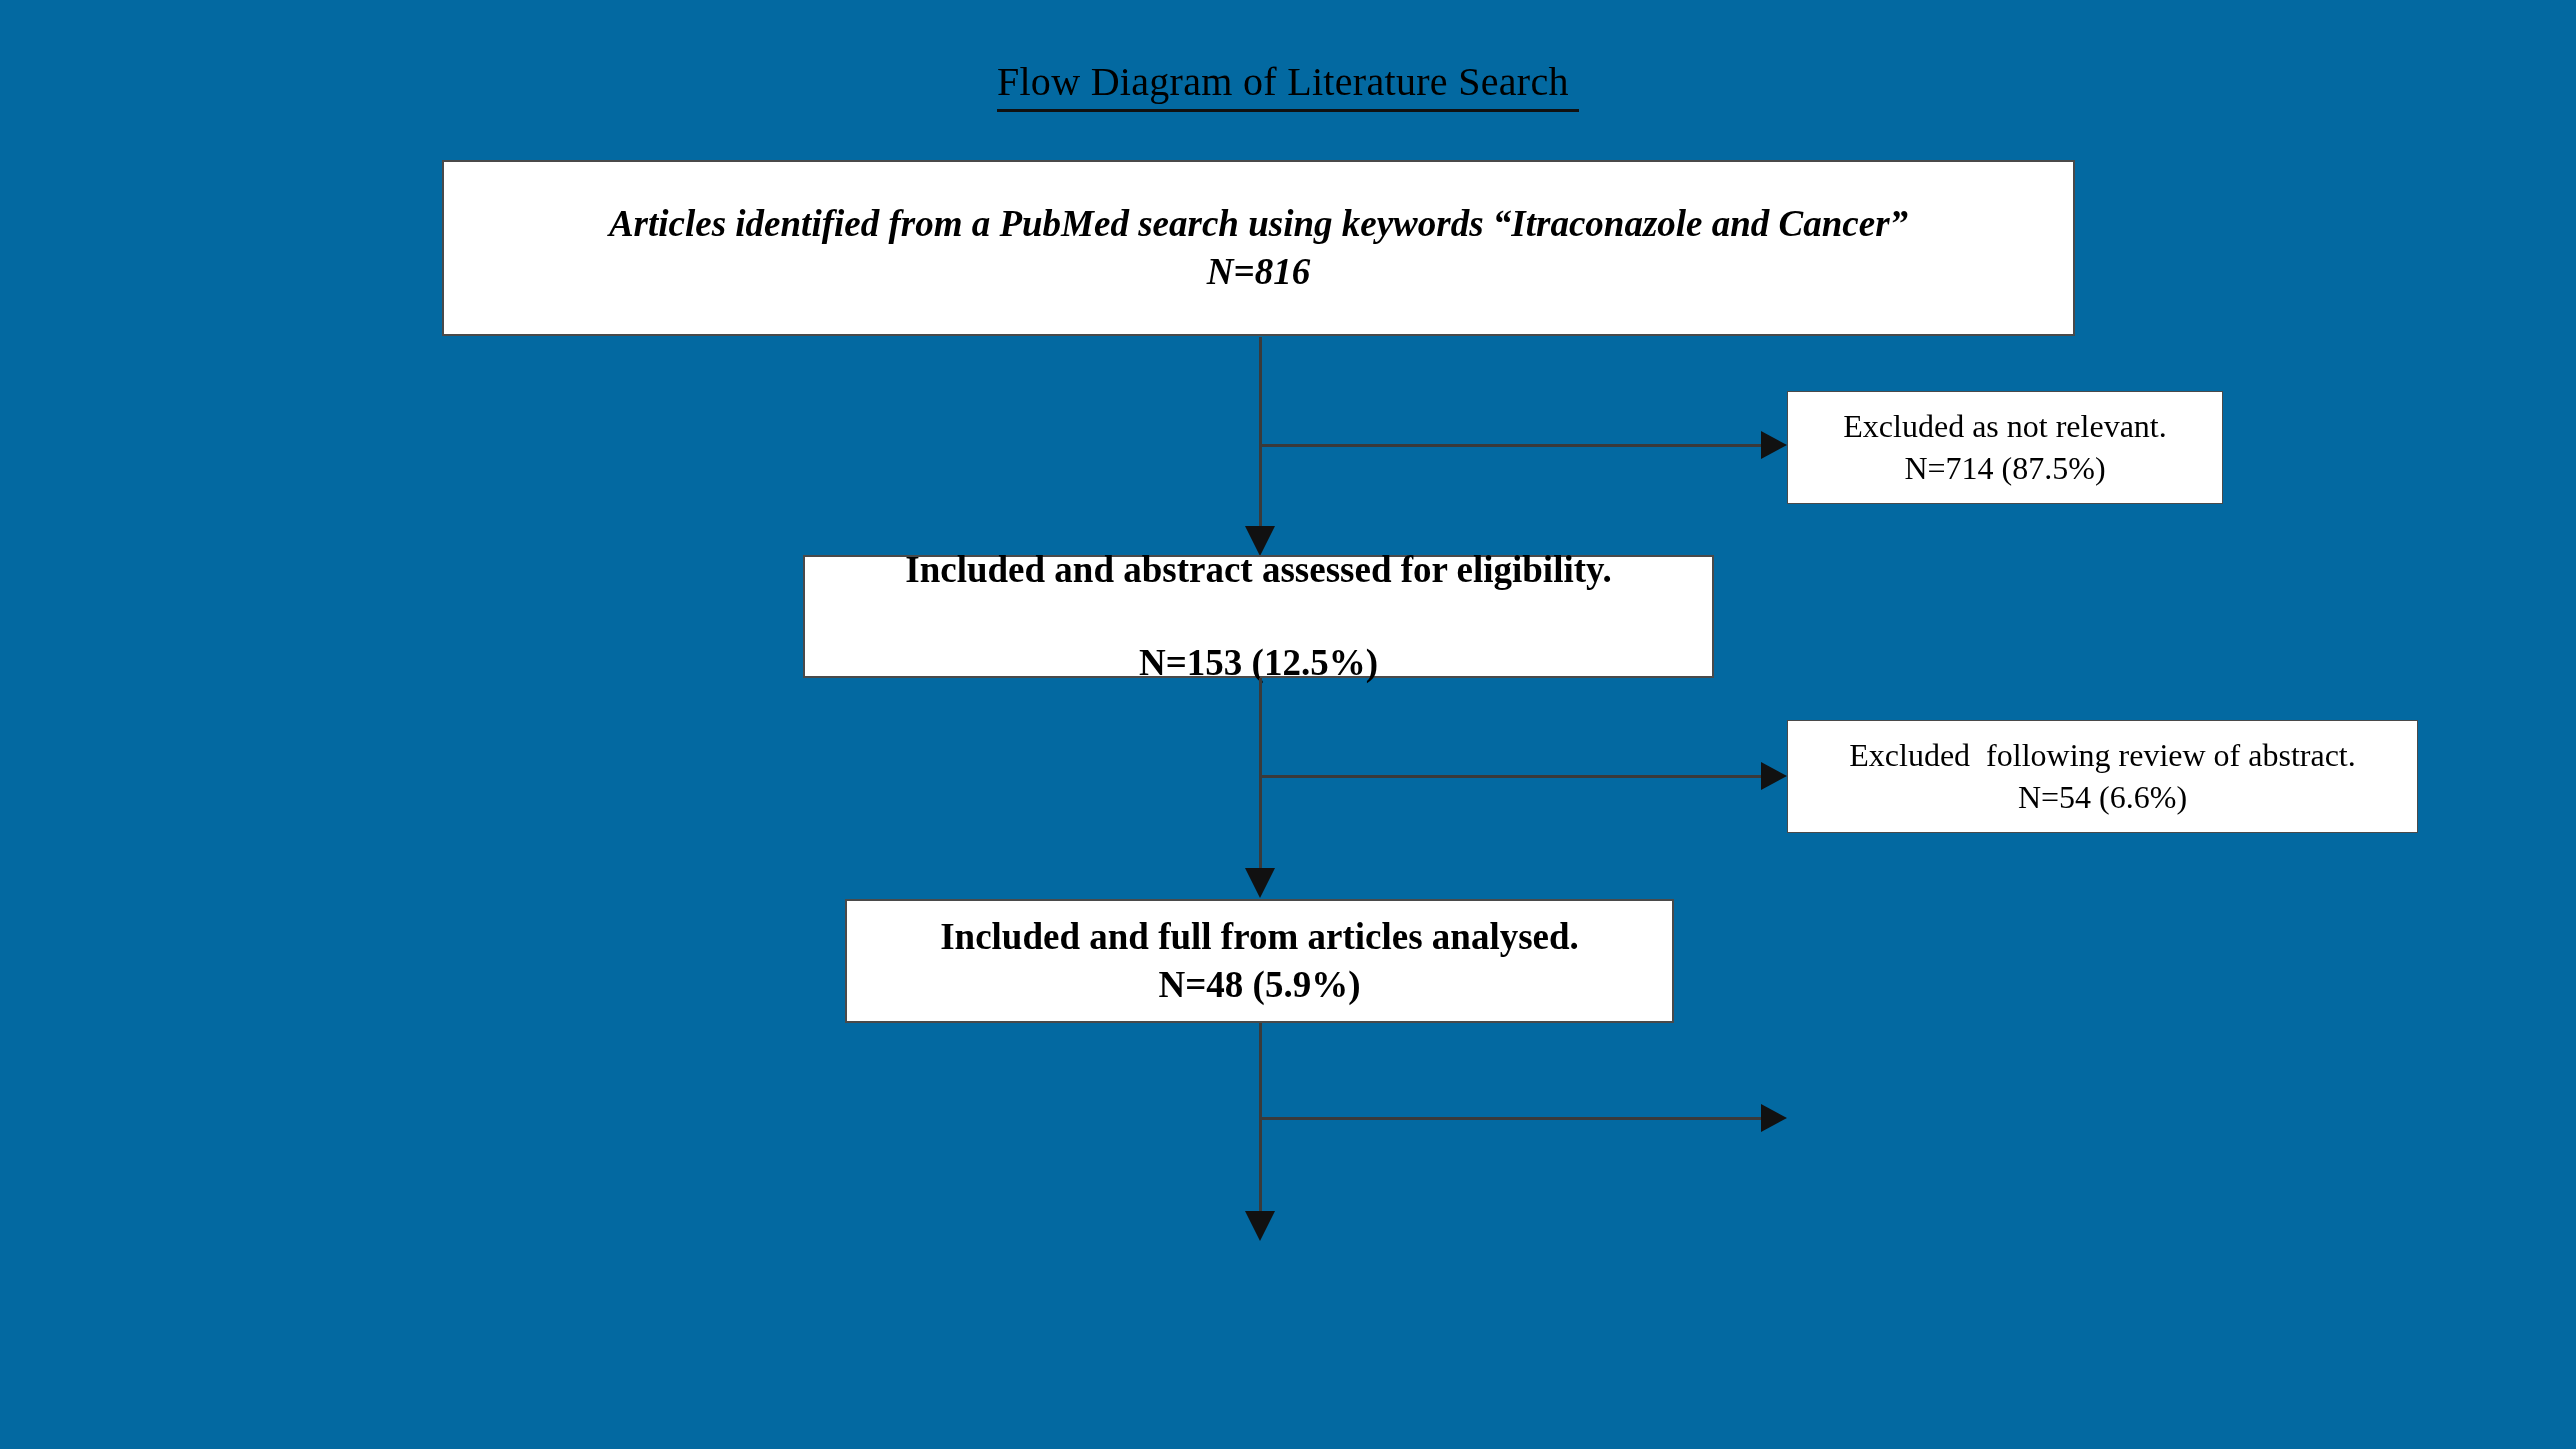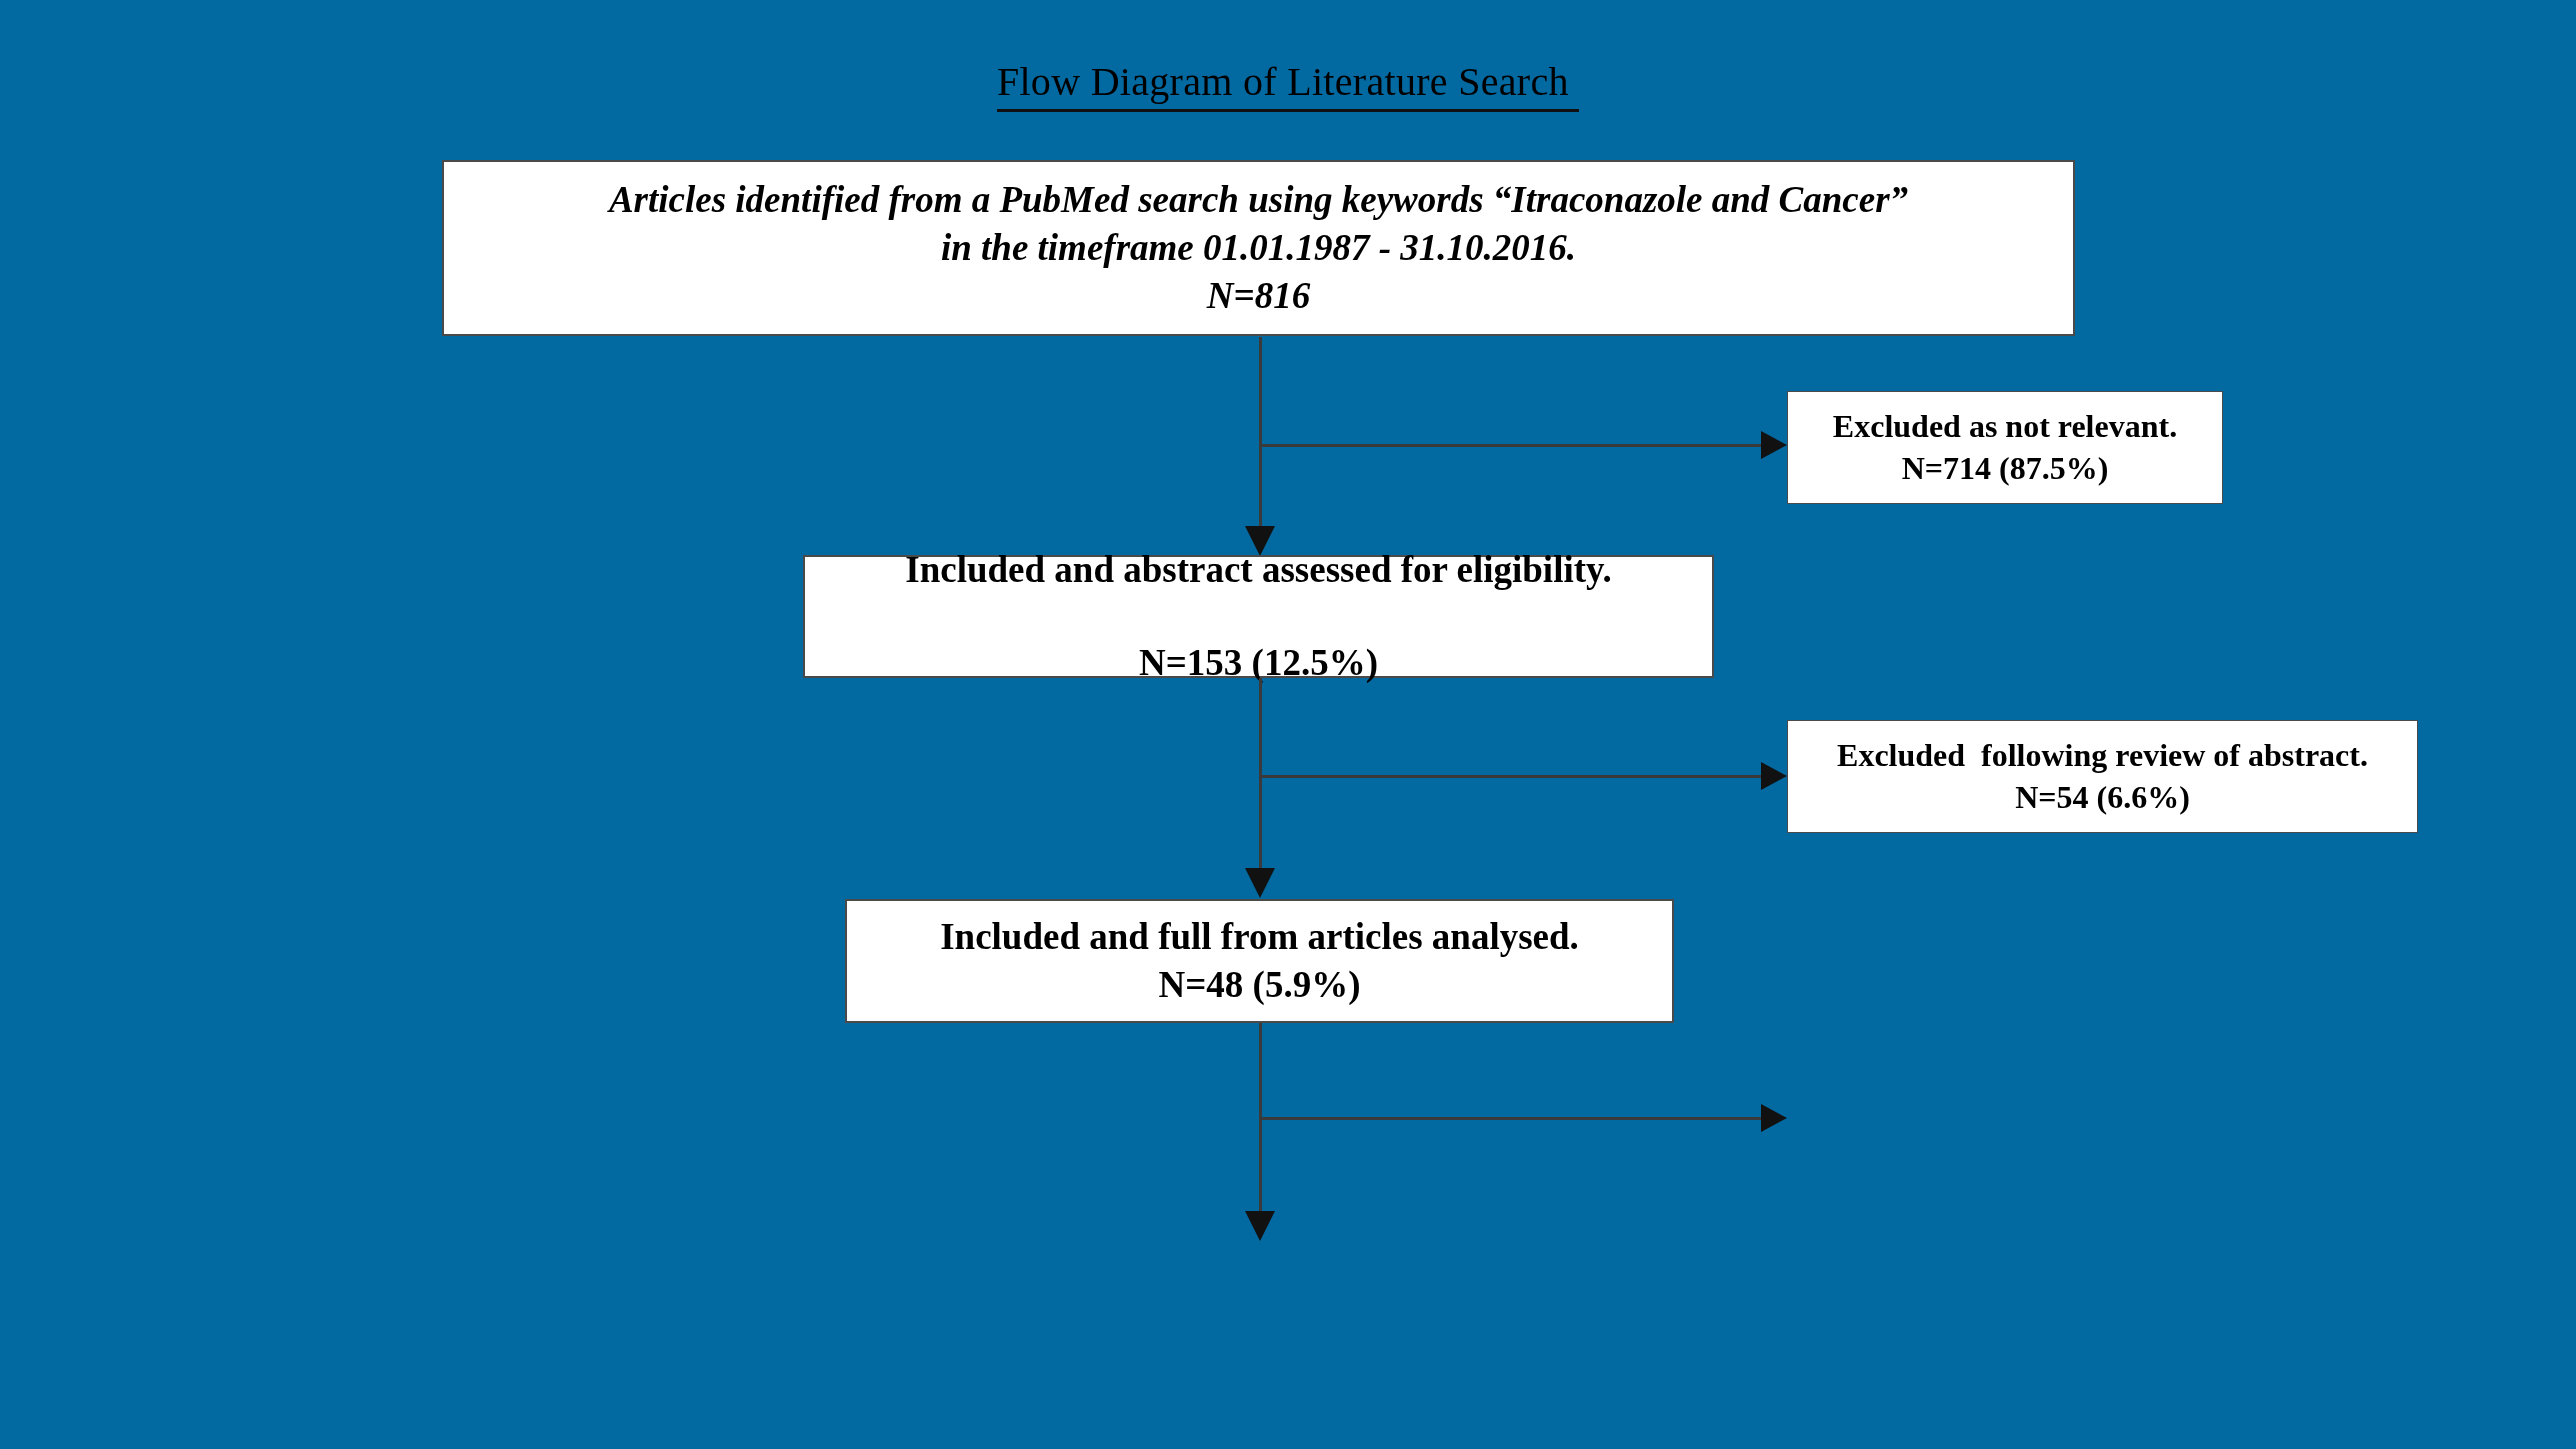--- a/index.html
+++ b/index.html
@@ -47,21 +47,21 @@
     align-items: center;
     justify-content: center;
     text-align: center;
     line-height: 1.30;
   }
   .node.main {
     font-weight: 700;
     font-size: 37px;
   }
   .node.excl {
-    font-weight: 700;
+    font-weight: 400;
     font-size: 32px;
     border-width: 1.9px;
     border-color: #4a4a4a;
   }
   .node .line {
     display: block;
     white-space: pre;
   }
 
   
@@ -123,21 +123,20 @@
 <body>
 
 <div id="page">
 
   <div id="title">
     <span class="title-text">Flow Diagram of Literature Search </span>
   </div>
 
   <div class="node main" id="box-identified">
     <span class="line">Articles identified from a PubMed search using keywords “Itraconazole and Cancer”</span>
-    <span class="line">in the timeframe 01.01.1987 - 31.10.2016.</span>
     <span class="line">N=816</span>
   </div>
 
   <div class="vline" id="v1"></div>
   <div class="arrow-down" id="a1"></div>
   <div class="hline" id="h1"></div>
   <div class="arrow-right" id="ar1"></div>
 
   <div class="node excl" id="box-excl-1">
     <span class="line">Excluded as not relevant.</span>

